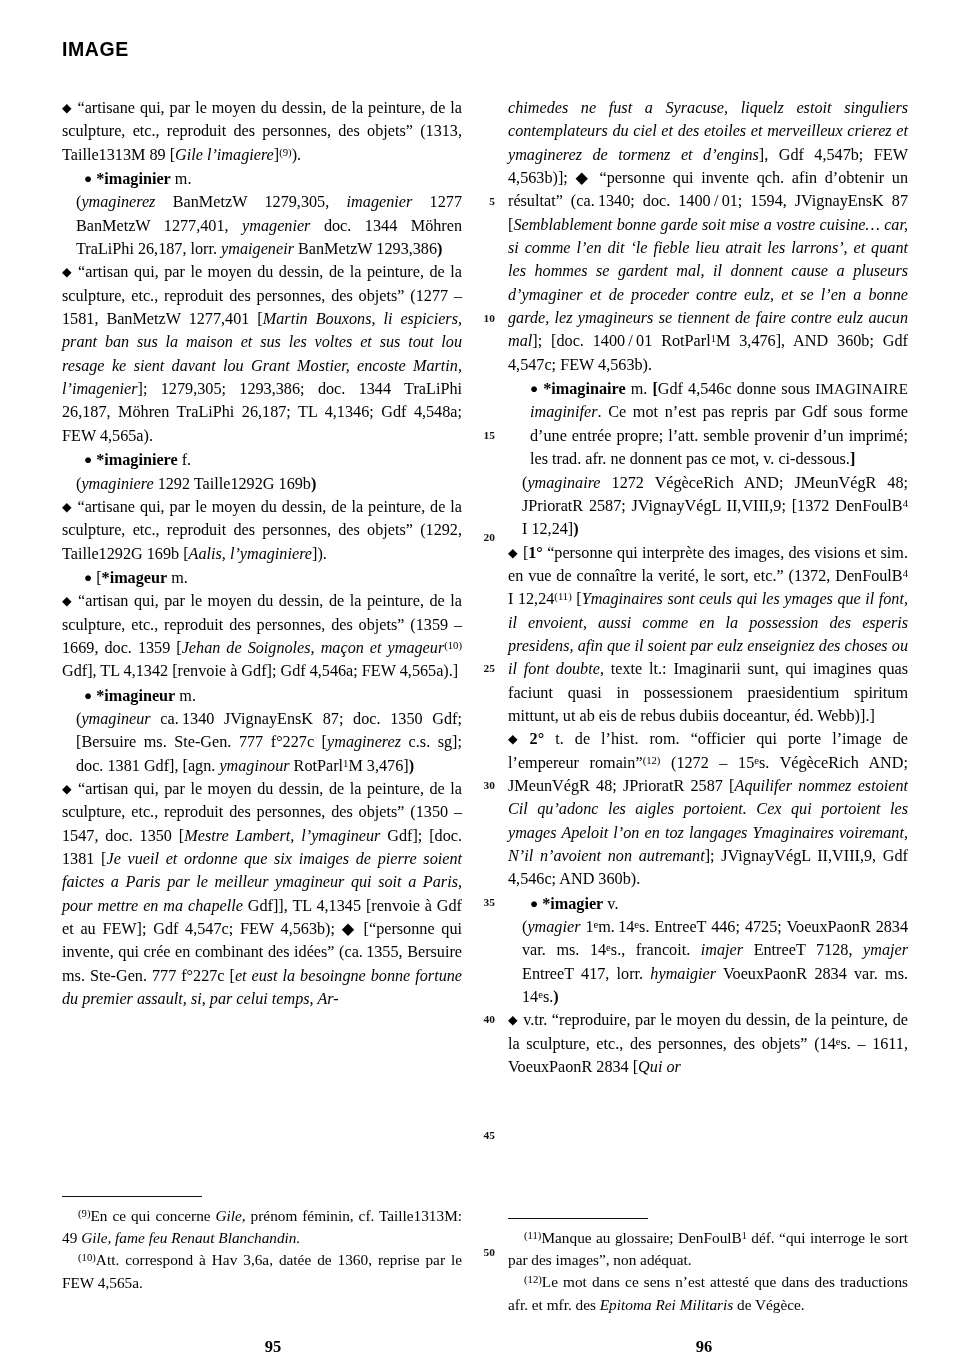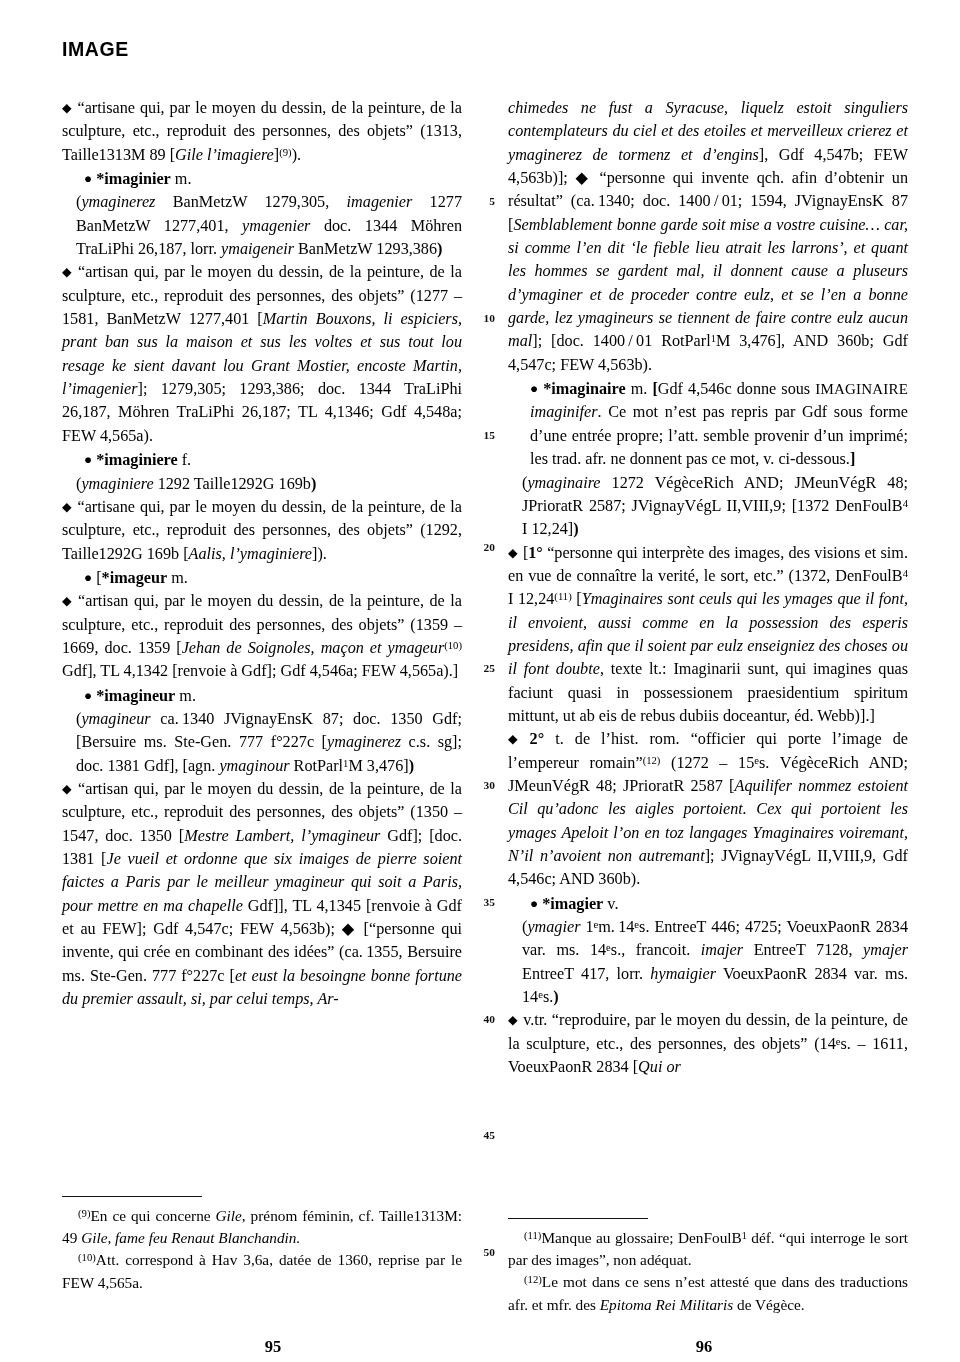--- a/index.html
+++ b/index.html
@@ -150,21 +150,21 @@
   <div class="fn-rule" id="fn-rule-left" style="left:62px; top:1196px;"></div>
   <div class="fn" id="fn-left" style="left:62px; top:1205px;">
       <p style="text-indent: 16px;"><span class="supn">(9)</span>En ce qui concerne <i>Gile</i>, prénom féminin, cf. Taille1313M: 49 <i>Gile, fame feu Renaut Blanchandin.</i></p>
       <p style="text-indent: 16px;"><span class="supn">(10)</span>Att. correspond à Hav 3,6a, datée de 1360, reprise par le FEW 4,565a.</p>
     </div>
 
   <div class="linenums" id="linenums">
       <span class="lnum" style="top: 98.4px;">5</span>
       <span class="lnum" style="top: 215.15px;">10</span>
       <span class="lnum" style="top: 331.9px;">15</span>
-      <span class="lnum" style="top: 444px;">20</span>
+      <span class="lnum" style="top: 434px;">20</span>
       <span class="lnum" style="top: 565.4px;">25</span>
       <span class="lnum" style="top: 682.15px;">30</span>
       <span class="lnum" style="top: 798.9px;">35</span>
       <span class="lnum" style="top: 915.65px;">40</span>
       <span class="lnum" style="top: 1032.4px;">45</span>
       <span class="lnum" style="top: 1149.15px;">50</span>
     </div>
 
   <div class="col col-right" id="col-right">
       <p><i>chimedes ne fust a Syracuse, liquelz estoit singuliers contemplateurs du ciel et des etoiles et merveilleux crierez et ymaginerez de tormenz et d’engins</i>], Gdf 4,547b; FEW 4,563b)]; ◆ “personne qui invente qch. afin d’obtenir un résultat” (ca. 1340; doc. 1400 / 01; 1594, JVignayEnsK 87 [<i>Semblablement bonne garde soit mise a vostre cuisine… car, si comme l’en dit ‘le fieble lieu atrait les larrons’, et quant les hommes se gardent mal, il donnent cause a pluseurs d’ymaginer et de proceder contre eulz, et se l’en a bonne garde, lez ymagineurs se tiennent de faire contre eulz aucun mal</i>]; [doc. 1400 / 01 RotParl<sup>1</sup>M 3,476], AND 360b; Gdf 4,547c; FEW 4,563b).</p>

